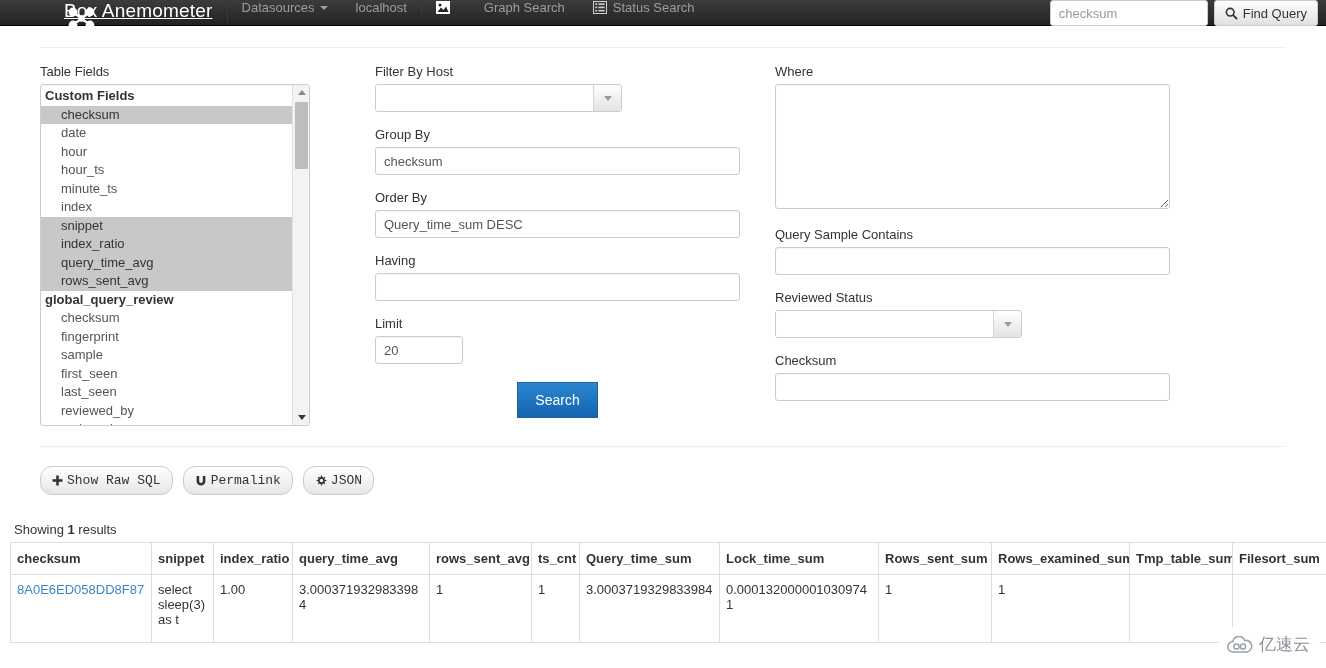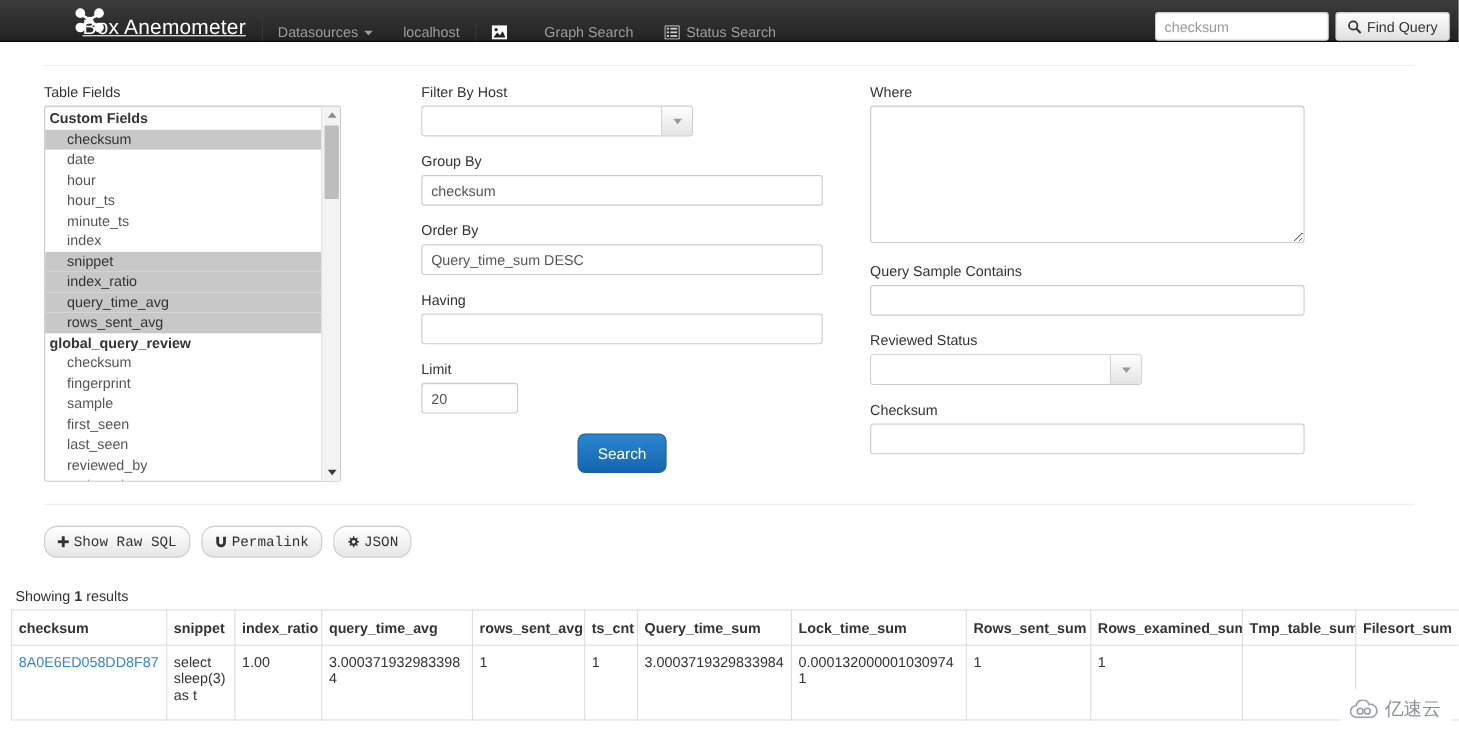--- a/index.html
+++ b/index.html
@@ -8,28 +8,27 @@
     width: 1326px; height: 668px;
     background: #ffffff;
     font-family: "Liberation Sans", sans-serif;
     font-size: 13px;
     color: #333333;
     overflow: hidden;
   }
 
   
   .navbar {
-    height: 38px;
+    height: 26px;
     background: #222222;
     background-image: linear-gradient(to bottom, #3c3c3c 0%, #222222 100%);
     display: flex;
-    align-items: flex-end;
+    align-items: flex-start;
     position: relative;
     border-bottom: 1px solid #000;
-    padding-left: 11px;
   }
   .nav-brand {
     display: flex; align-items: center;
     padding: 0 14px 0 64px;
     color: #ffffff;
     font-size: 19px;
     font-weight: 400;
     letter-spacing: .2px;
     position: relative;
     border-right: 1px solid #3a3a3a;
@@ -96,21 +95,21 @@
   .page { padding: 0 40px; }
   .hr-top {
     margin: 21px 0 0 0;
     border: 0;
     border-top: 1px solid #eeeeee;
   }
 
   .form-row {
     display: flex;
     padding-top: 16px;
-    gap: 8px;
+    gap: 0;
   }
   .col-fields { width: 300px; }
   .col-mid { width: 400px; padding-left: 35px; }
   .col-right { width: 430px; padding-left: 35px; }
 
   label.fl {
     display: block;
     font-size: 13px;
     color: #333333;
     margin: 0 0 5px 0;
@@ -234,21 +233,21 @@
     border-right: 4px solid transparent;
     border-top: 5px solid #999999;
   }
   .btn-search {
     display: block;
     margin: 18px auto 0 auto;
     padding: 9px 17px;
     background-image: linear-gradient(to bottom, #2a86d0 0%, #1565b0 100%);
     background-color: #1f73bf;
     border: 1px solid #1b5f9e;
-    border-radius: 7px;
+    border-radius: 0;
     color: #ffffff;
     font-size: 14px;
     font-family: "Liberation Sans", sans-serif;
     cursor: pointer;
   }
 
   .hr-mid {
     margin: 20px 0 0 0;
     border: 0; border-top: 1px solid #eeeeee;
   }

